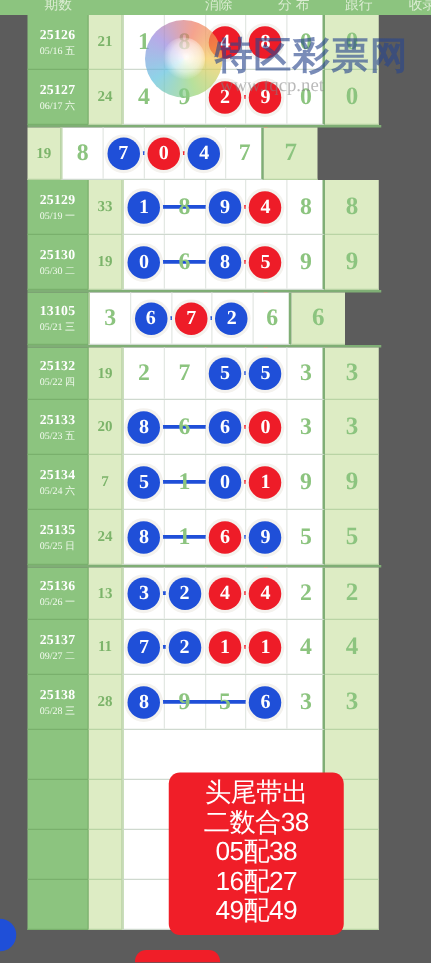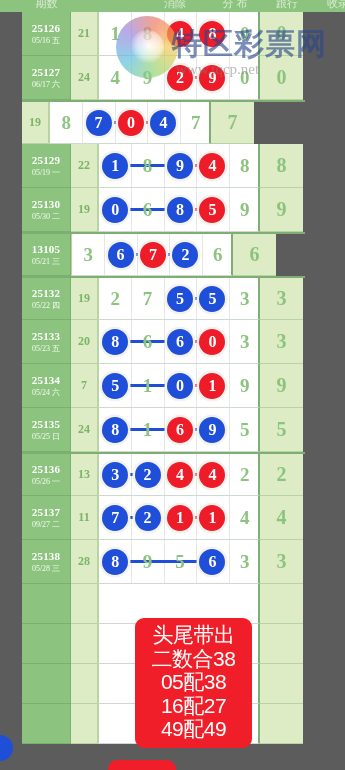--- a/index.html
+++ b/index.html
@@ -215,21 +215,21 @@
     width: 34px; height: 34px;
     border-radius: 50%;
     background: radial-gradient(circle at 55% 45%,
       rgba(255,255,255,.95) 0%, rgba(255,255,255,.55) 45%, rgba(255,255,255,0) 70%);
   }
 
   
   .notice {
     position: absolute;
     left: 135px; top: 618px;
-    width: 117px;
+    width: 140px;
     background: #f01e28;
     border-radius: 9px;
     padding: 5px 2px 7px;
     z-index: 7;
     text-align: center;
   }
   .notice div {
     color: #ffffff;
     font-size: 21px;
     line-height: 1.12;
@@ -355,21 +355,21 @@
             <span class="plain">7</span>
           </div>
         </div>
         <div class="c-tail">7</div>
       </div>
       <div class="row">
         <div class="c-period">
           <div class="pnum">25129</div>
           <div class="pdate">05/19 一</div>
         </div>
-        <div class="c-sum">22</div>
+        <div class="c-sum">33</div>
         <div class="c-nums">
           <div class="vgrid" style="left: 32.4px;"></div>
           <div class="vgrid" style="left: 64.8px;"></div>
           <div class="vgrid" style="left: 97.2px;"></div>
           <div class="vgrid" style="left: 129.6px;"></div>
           <div class="hlink blue" style="left: 16.2px; width: 64.8px;"></div>
           <div class="hlink red" style="left: 81px; width: 32.4px;"></div>
           <div class="cellbox" style="left: 0px; width: 32.4px;">
             <span class="ball blue">1</span>
           </div>

